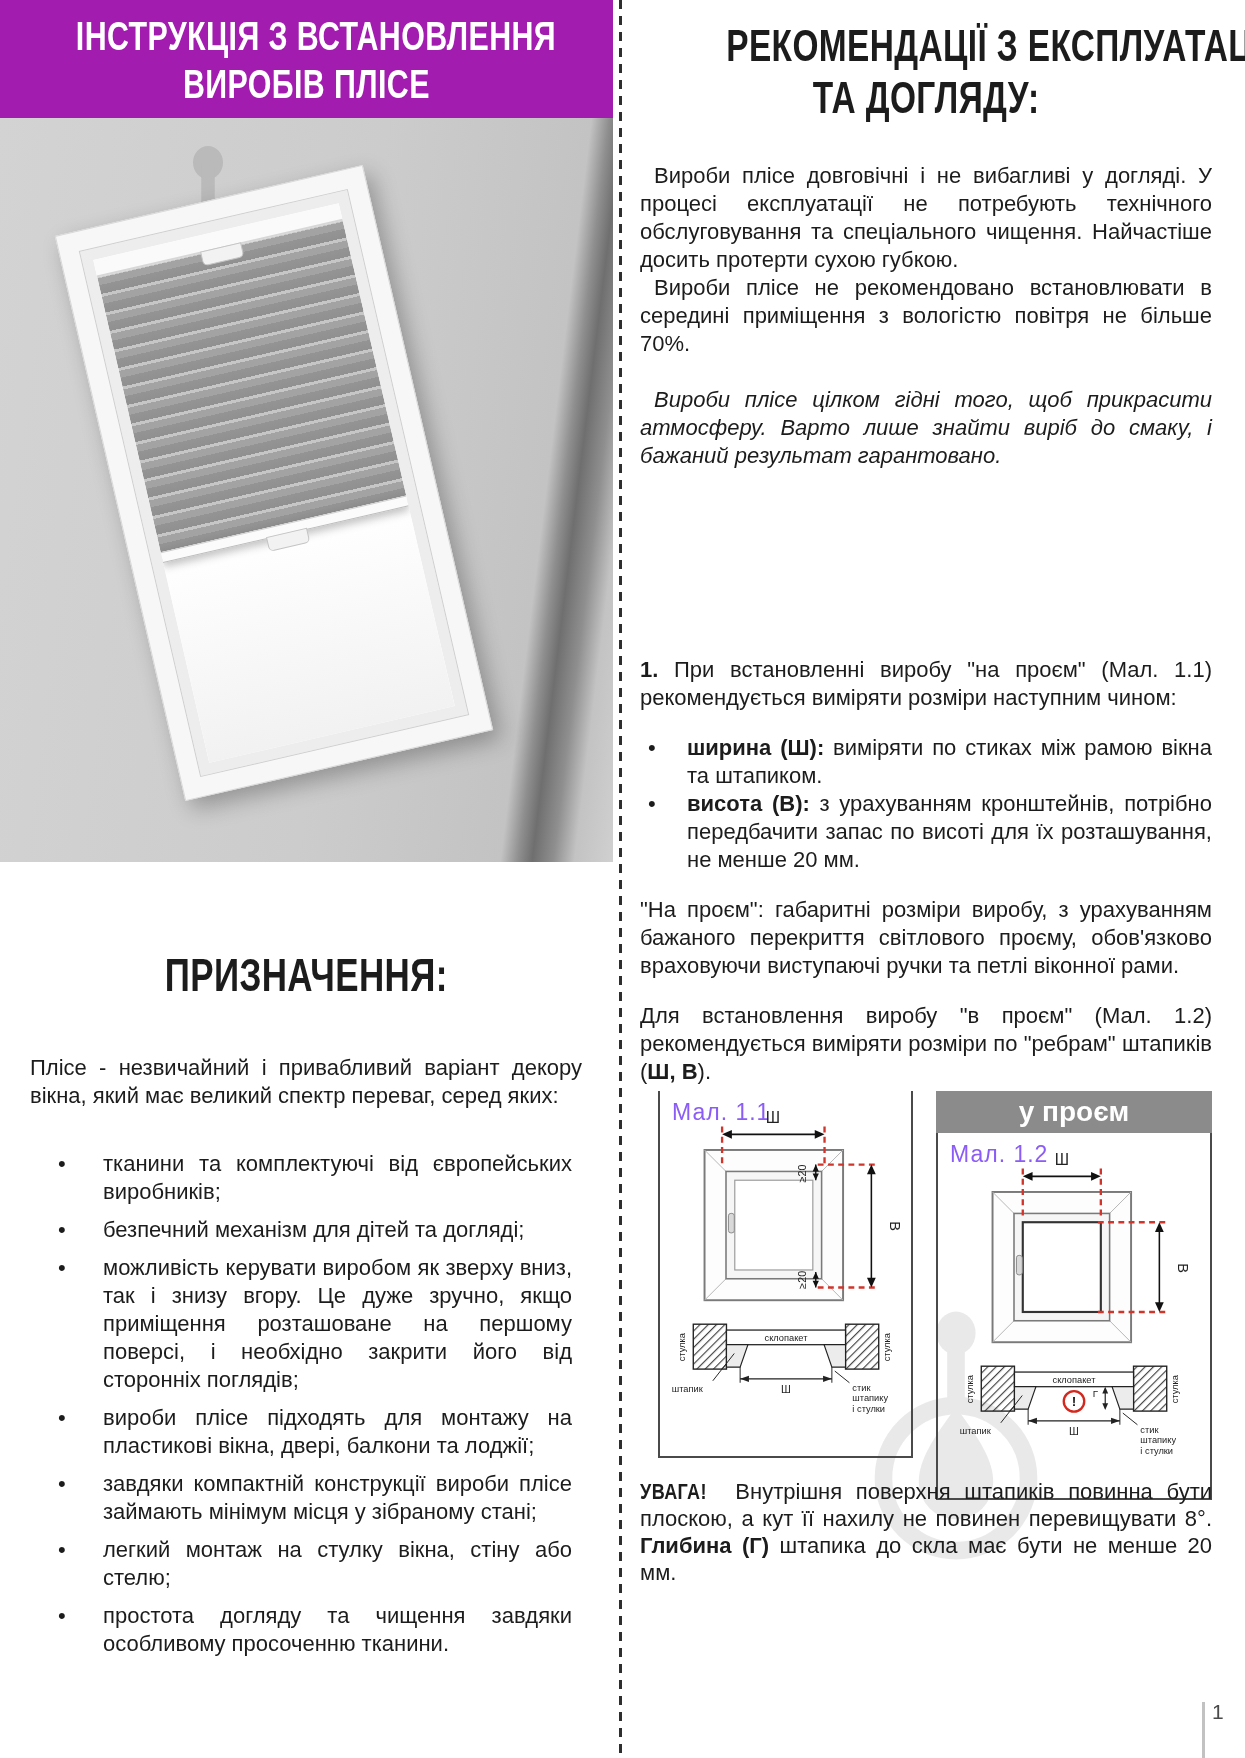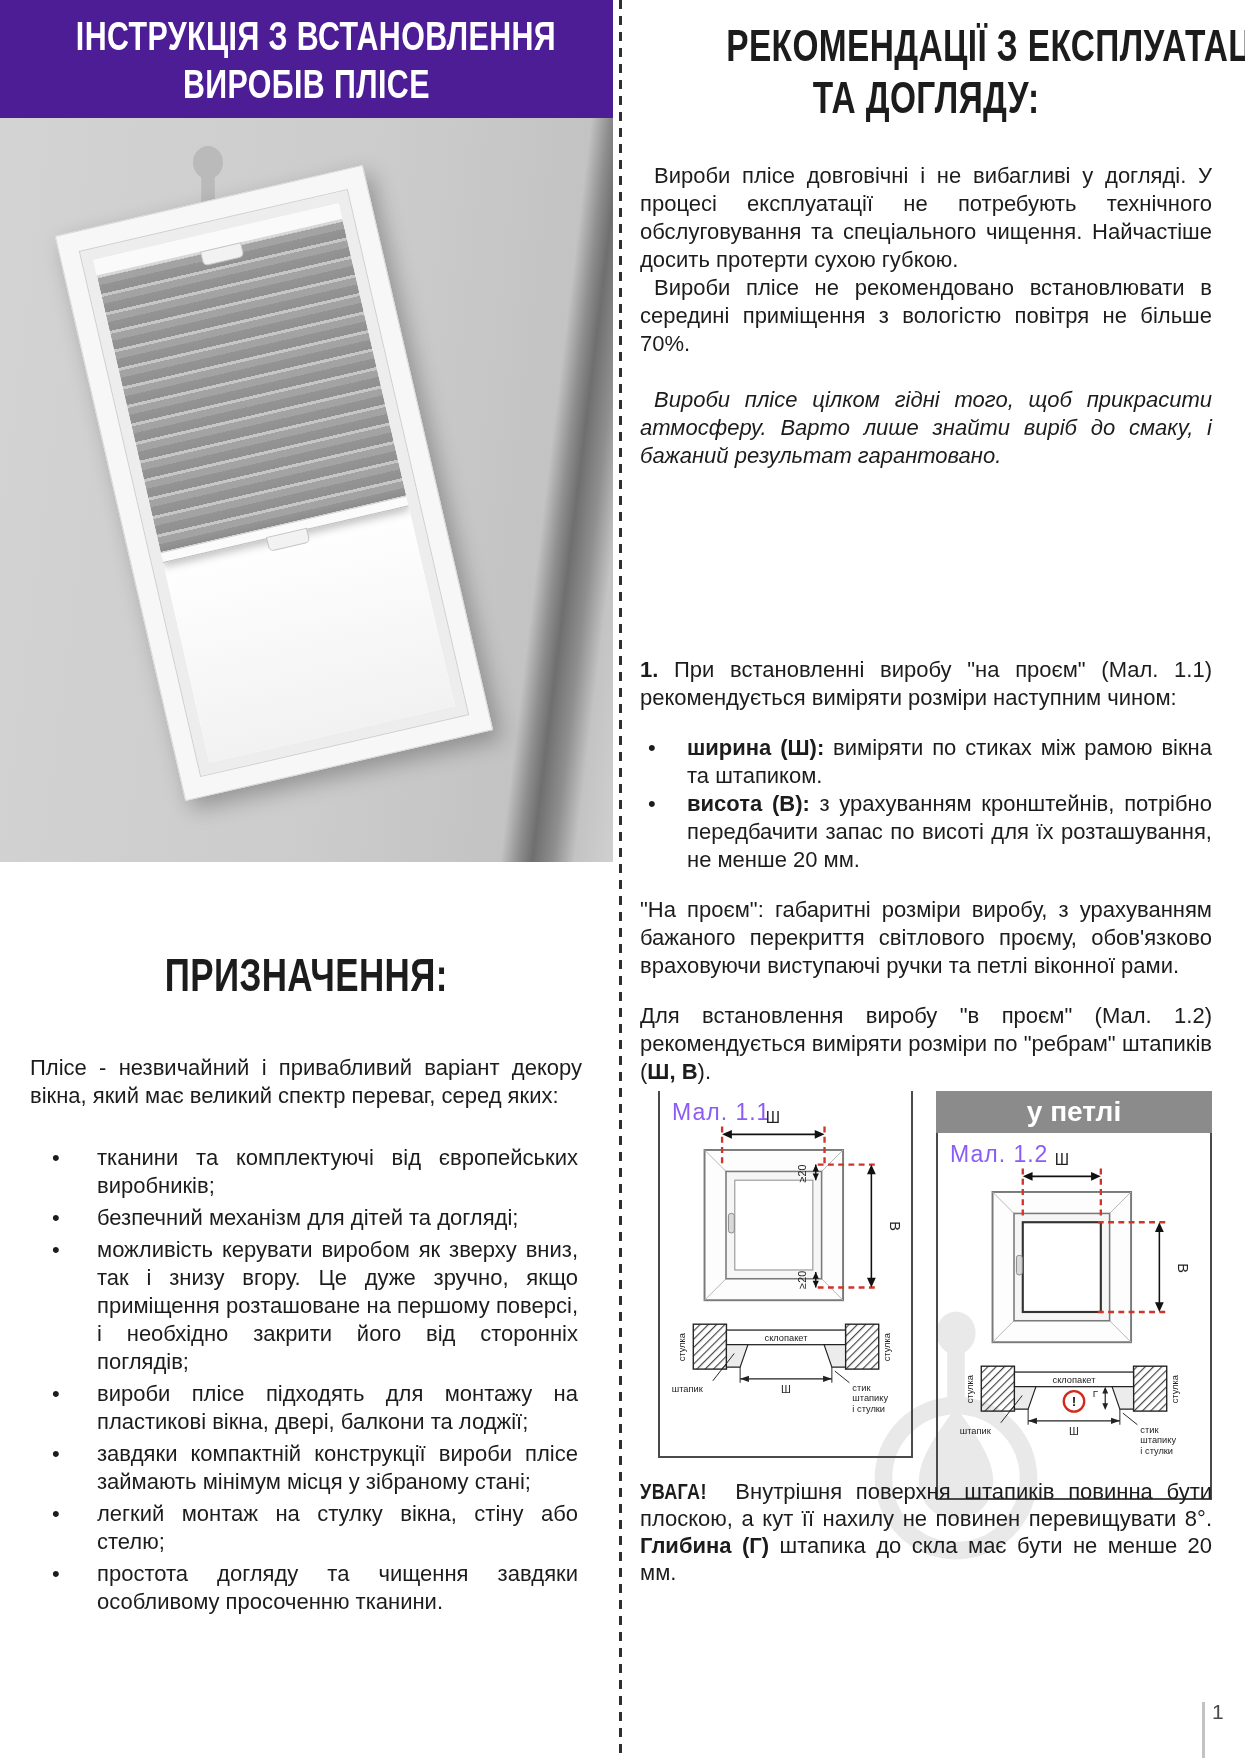--- a/index.html
+++ b/index.html
@@ -10,21 +10,21 @@
   }
   
   .body-text { font-size:22px; line-height:28px; text-align:justify; }
   .b { font-weight:bold; }
   .cond { display:inline-block; transform:scaleX(0.76); transform-origin:50% 50%; white-space:nowrap; letter-spacing:0.5px; }
   .heading { text-align:center; font-weight:bold; }
 
   
   .lheader {
     position:absolute; left:0; top:0; width:613px; height:118px;
-    background:#4c1d95; color:#ffffff; text-align:center;
+    background:#a21caf; color:#ffffff; text-align:center;
     font-weight:bold; font-size:40px; line-height:48px; padding-top:12px;
     box-sizing:border-box;
   }
   .photo {
     position:absolute; left:0; top:118px; width:613px; height:744px; overflow:hidden;
     background:linear-gradient(97deg,
       #d3d3d3 0%, #cccccc 55%, #c3c3c3 84%,
       #8f8f8f 86.5%, #6f6f6f 88.5%, #8f8f8f 91.5%,
       #c3c3c3 94.5%, #d0d0d0 100%);
   }
@@ -49,21 +49,21 @@
   }
   .botrail { position:absolute; left:0; top:calc(55% + 16px); width:100%; height:9px; background:#fbfbfb; border-top:1px solid #cfcfcf; border-bottom:1px solid #bdbdbd; z-index:3; box-shadow:0 4px 8px rgba(0,0,0,0.25); }
   .tab { position:absolute; left:50%; margin-left:-20px; width:40px; height:13px; background:#f2f2f2; border:1px solid #c4c4c4; border-radius:0 0 5px 5px; z-index:4; }
   .tab.top { top:16px; }
   .tab.bottom { top:calc(55% + 25px); }
   .glass { position:absolute; left:0; top:calc(55% + 25px); width:100%; height:45%; background:linear-gradient(180deg,#ffffff,#f0f0f0); z-index:1; }
 
   .purpose-title { position:absolute; left:0; top:948px; width:613px; font-size:46px; }
   .purpose-intro { position:absolute; left:30px; top:1032px; width:552px; }
   .lbullets { position:absolute; left:30px; top:1140px; width:552px; margin:0; padding:0; list-style:none; }
-  .lbullets li { position:relative; padding-left:63px; margin:4px; }
+  .lbullets li { position:relative; padding-left:63px; margin:10px; }
   .lbullets li::before { content:"\2022"; position:absolute; left:18px; top:0; }
 
   
   .divider {
     position:absolute; left:619px; top:0; width:3px; height:1758px;
     background:repeating-linear-gradient(180deg, #2e2e2e 0 9px, transparent 9px 16px);
   }
 
   
   .rcol-title { position:absolute; left:640px; top:20px; width:572px; font-size:44px; line-height:52px; }
@@ -239,21 +239,21 @@
         <text x="193" y="74" font-size="9.5">стик</text>
         <text x="193" y="85" font-size="9.5">штапику</text>
         <text x="193" y="96" font-size="9.5">і стулки</text>
         <text x="22" y="44" font-size="9.5" text-anchor="start" transform="rotate(-90 22 44)">стулка</text>
         <text x="232" y="44" font-size="9.5" text-anchor="start" transform="rotate(-90 232 44)">стулка</text>
       </svg>
     </div>
   </div>
 
   <div class="panel panel-2">
-    <div class="panel-header">у петлі</div>
+    <div class="panel-header">у проєм</div>
     <div class="panel-body">
       <div class="fig-label">Мал. 1.2</div>
       <svg class="win-svg" width="230" height="200" viewBox="0 0 235 205">
         <rect x="34" y="42" width="142" height="154" fill="#fdfdfd" stroke="#7a7a7a" stroke-width="2"></rect>
         <line x1="34" y1="42" x2="56" y2="64" stroke="#b5b5b5" stroke-width="1"></line>
         <line x1="176" y1="42" x2="154" y2="64" stroke="#b5b5b5" stroke-width="1"></line>
         <line x1="34" y1="196" x2="56" y2="174" stroke="#b5b5b5" stroke-width="1"></line>
         <line x1="176" y1="196" x2="154" y2="174" stroke="#b5b5b5" stroke-width="1"></line>
         <rect x="56" y="64" width="98" height="110" fill="#f6f6f6" stroke="#7a7a7a" stroke-width="1.6"></rect>
         <rect x="65" y="73" width="80" height="92" fill="#ffffff" stroke="#333" stroke-width="2.2"></rect>

